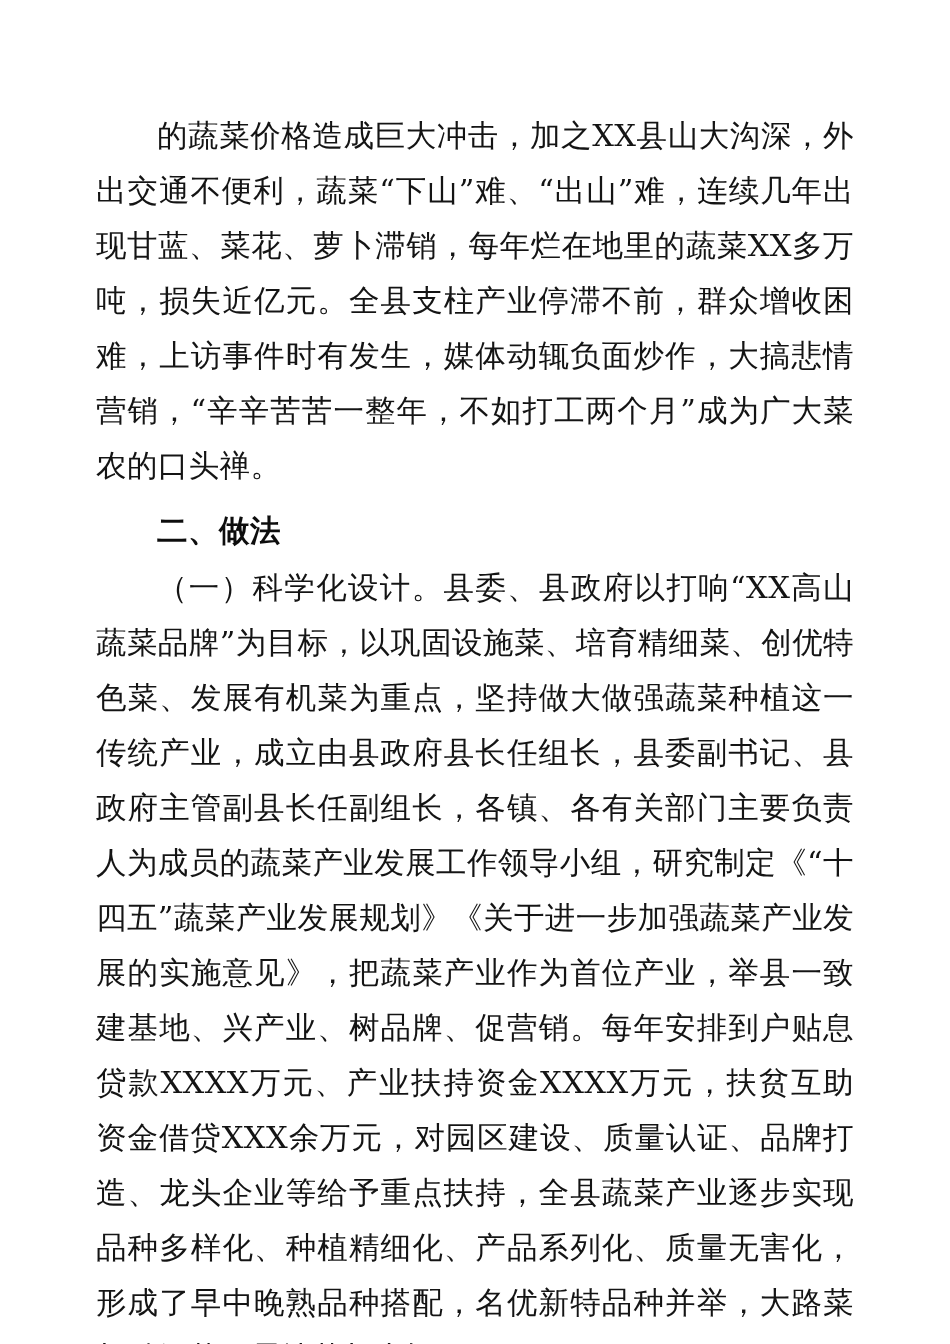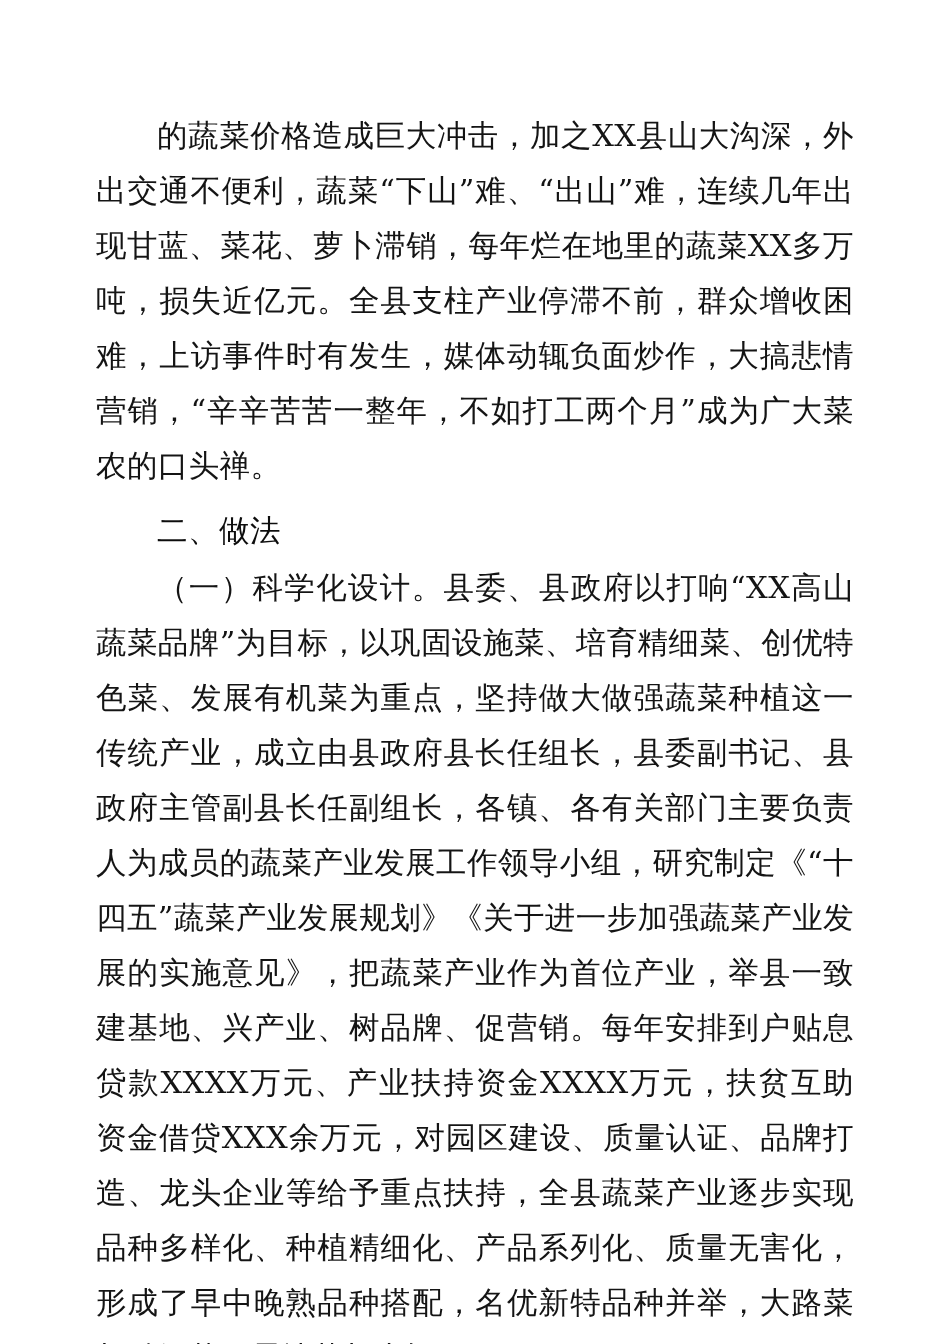--- a/index.html
+++ b/index.html
@@ -33,21 +33,21 @@
     text-indent: 61px;
     letter-spacing: 0.4px;
     font-weight: 400;
     color: #141414;
   }
   h2.heading {
     margin: 10px 0 2px 0;
     font-size: 30.5px;
     line-height: 55px;
     text-indent: 61px;
-    font-weight: 400;
+    font-weight: 700;
     letter-spacing: 0.5px;
     color: #0d0d0d;
     font-family: "DejaVu Sans", "Liberation Sans", sans-serif;
   }
   p.para.last {
     margin-bottom: 0;
   }
 </style>
 </head>
 <body>

